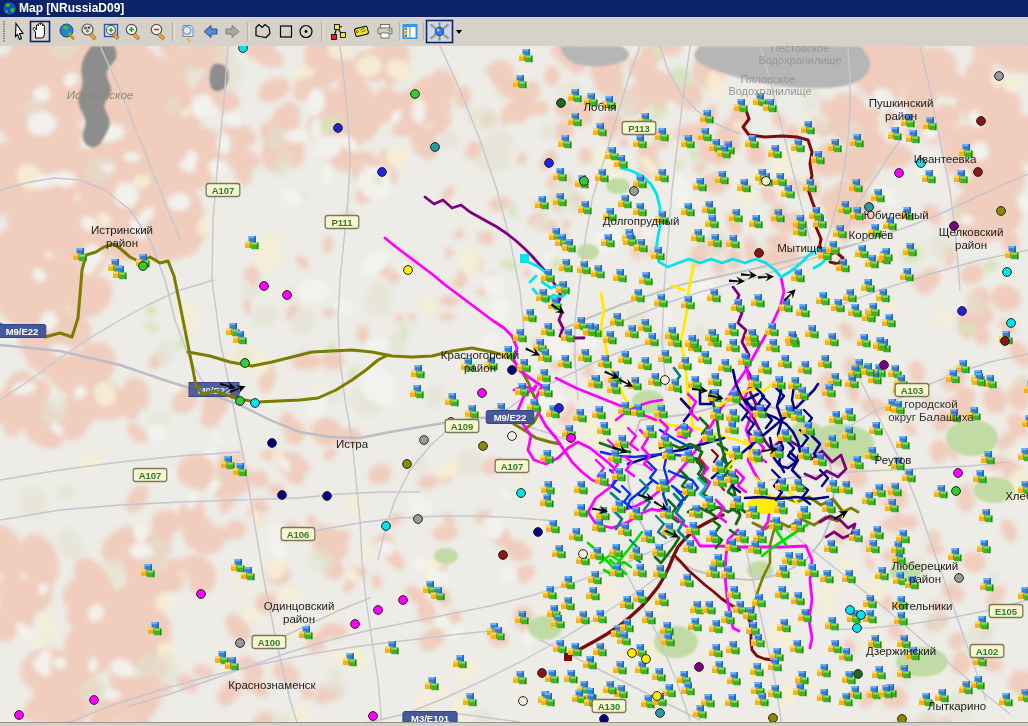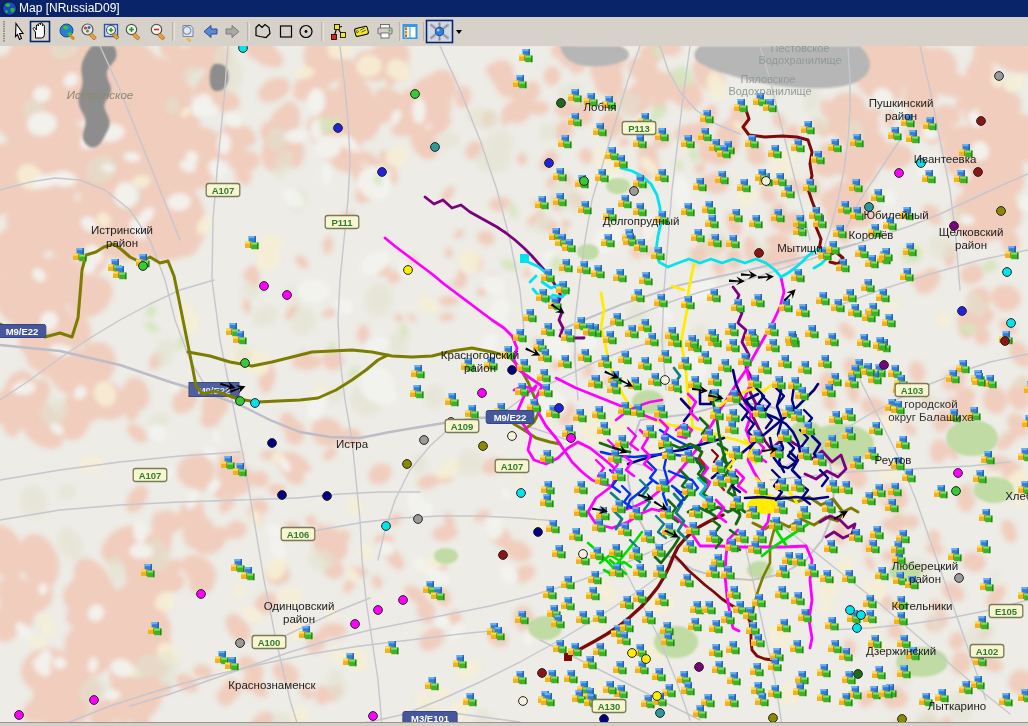--- a/index.html
+++ b/index.html
@@ -1,17 +1,17 @@
 <!DOCTYPE html>
 <html><head><meta charset="utf-8">
 <style>
 html,body{margin:0;padding:0;}
 body{width:1028px;height:726px;overflow:hidden;font-family:"Liberation Sans",sans-serif;background:#d6d2c9;}
 #titlebar{position:absolute;left:0;top:0;width:1028px;height:17px;background:#0a246a;}
-#titlebar .txt{position:absolute;left:19px;top:1px;color:#fff;font-size:12px;font-weight:normal;letter-spacing:0px;}
+#titlebar .txt{position:absolute;left:19px;top:1px;color:#fff;font-size:12px;font-weight:bold;letter-spacing:0px;}
 #map{position:absolute;left:0;top:46px;width:1028px;height:676px;background:#edece6;}
 #bstrip{position:absolute;left:0;top:722px;width:1028px;height:4px;background:#d4d0c8;border-top:1px solid #9a968e;box-sizing:border-box;}
 </style></head><body>
 <div id="titlebar">
  <svg width="16" height="15" style="position:absolute;left:2px;top:1px">
   <circle cx="7.5" cy="7.5" r="7" fill="#1c44c8" stroke="#07143c" stroke-width="1"></circle>
   <path d="M3 3 Q6 1.5 8 3 Q9 5 6.5 6 Q3.5 6.5 3 3Z" fill="#22bb22"></path>
   <path d="M9 7 Q12.5 6 13 9 Q12 12 9.5 11.5 Q7.5 9.5 9 7Z" fill="#22bb22"></path>
   <path d="M3.5 9 Q5.5 8.5 6 10.5 Q5 13 3.5 11.5Z" fill="#22bb22"></path>
  </svg>

